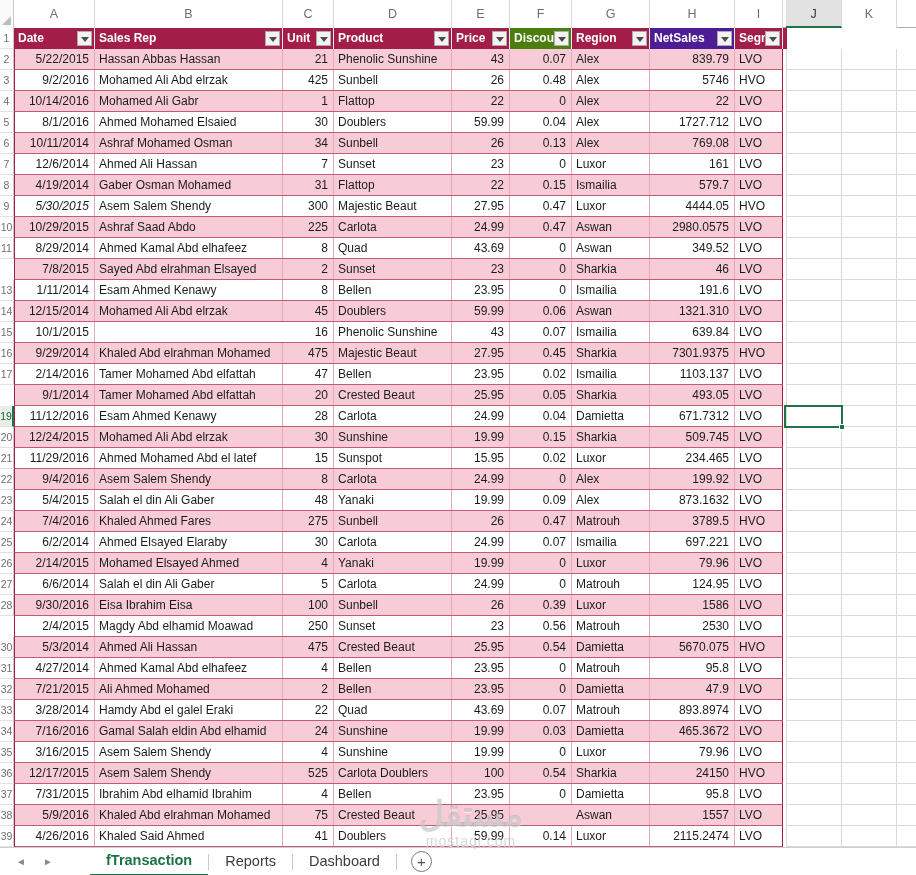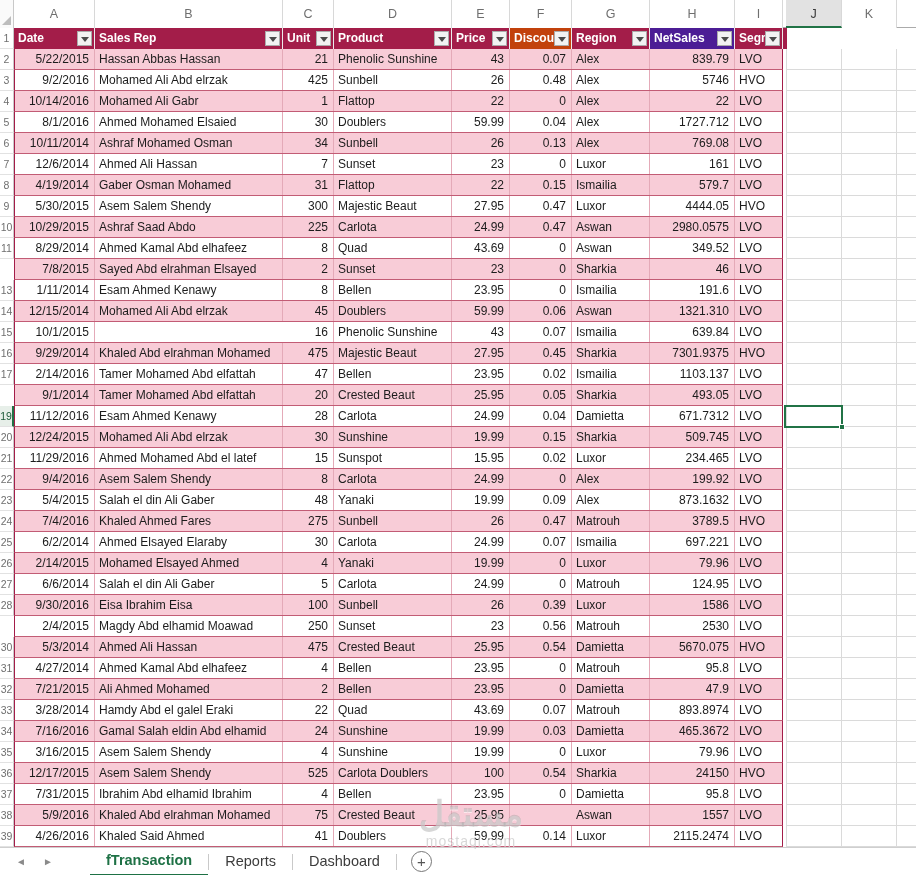--- a/index.html
+++ b/index.html
@@ -90,21 +90,21 @@
         </span></div>
       <div class="hcell" style="left:283px;top:28px;width:51px;background:#A31D49;"><span>Unit</span><span class="fbtn" style="right:2px;">
           <span class="v"></span>
         </span></div>
       <div class="hcell" style="left:334px;top:28px;width:118px;background:#A31D49;"><span>Product</span><span class="fbtn" style="right:2px;">
           <span class="v"></span>
         </span></div>
       <div class="hcell" style="left:452px;top:28px;width:58px;background:#A31D49;"><span>Price</span><span class="fbtn" style="right:2px;">
           <span class="v"></span>
         </span></div>
-      <div class="hcell" style="left:510px;top:28px;width:62px;background:#c2410c;"><span>Discou</span><span class="fbtn" style="right:2px;">
+      <div class="hcell" style="left:510px;top:28px;width:62px;background:#4d7c0f;"><span>Discou</span><span class="fbtn" style="right:2px;">
           <span class="v"></span>
         </span></div>
       <div class="hcell" style="left:572px;top:28px;width:78px;background:#A31D49;"><span>Region</span><span class="fbtn" style="right:2px;">
           <span class="v"></span>
         </span></div>
       <div class="hcell" style="left:650px;top:28px;width:85px;background:#4c1d95;"><span>NetSales</span><span class="fbtn" style="right:2px;">
           <span class="v"></span>
         </span></div>
       <div class="hcell" style="left:735px;top:28px;width:48px;background:#A31D49;"><span>Segm</span><span class="fbtn" style="right:2px;">
           <span class="v"></span>
@@ -221,21 +221,21 @@
         <div class="dcell al" style="left:572px;width:78px;">Ismailia</div>
         <div class="dcell ar" style="left:650px;width:85px;">579.7</div>
         <div class="dcell al last" style="left:735px;width:48px;">LVO</div>
         <div class="gcell gl" style="left:786px;width:56px;"></div>
         <div class="gcell" style="left:842px;width:55px;"></div>
         <div class="gcell np" style="left:897px;width:19px;"></div>
       </div>
       <div class="drow" style="top:196px;">
         <div class="gut" style="top:0;height:21px;line-height:21px;">9</div>
         <div class="band" style="background:#FFFFFF;"></div>
-        <div class="dcell ar" style="left:14px;width:81px;">5/30/2015</div>
+        <div class="dcell ar" style="left:14px;width:81px;font-style:italic;">5/30/2015</div>
         <div class="dcell al" style="left:95px;width:188px;">Asem Salem Shendy</div>
         <div class="dcell ar" style="left:283px;width:51px;">300</div>
         <div class="dcell al" style="left:334px;width:118px;">Majestic Beaut</div>
         <div class="dcell ar" style="left:452px;width:58px;">27.95</div>
         <div class="dcell ar" style="left:510px;width:62px;">0.47</div>
         <div class="dcell al" style="left:572px;width:78px;">Luxor</div>
         <div class="dcell ar" style="left:650px;width:85px;">4444.05</div>
         <div class="dcell al last" style="left:735px;width:48px;">HVO</div>
         <div class="gcell gl" style="left:786px;width:56px;"></div>
         <div class="gcell" style="left:842px;width:55px;"></div>

